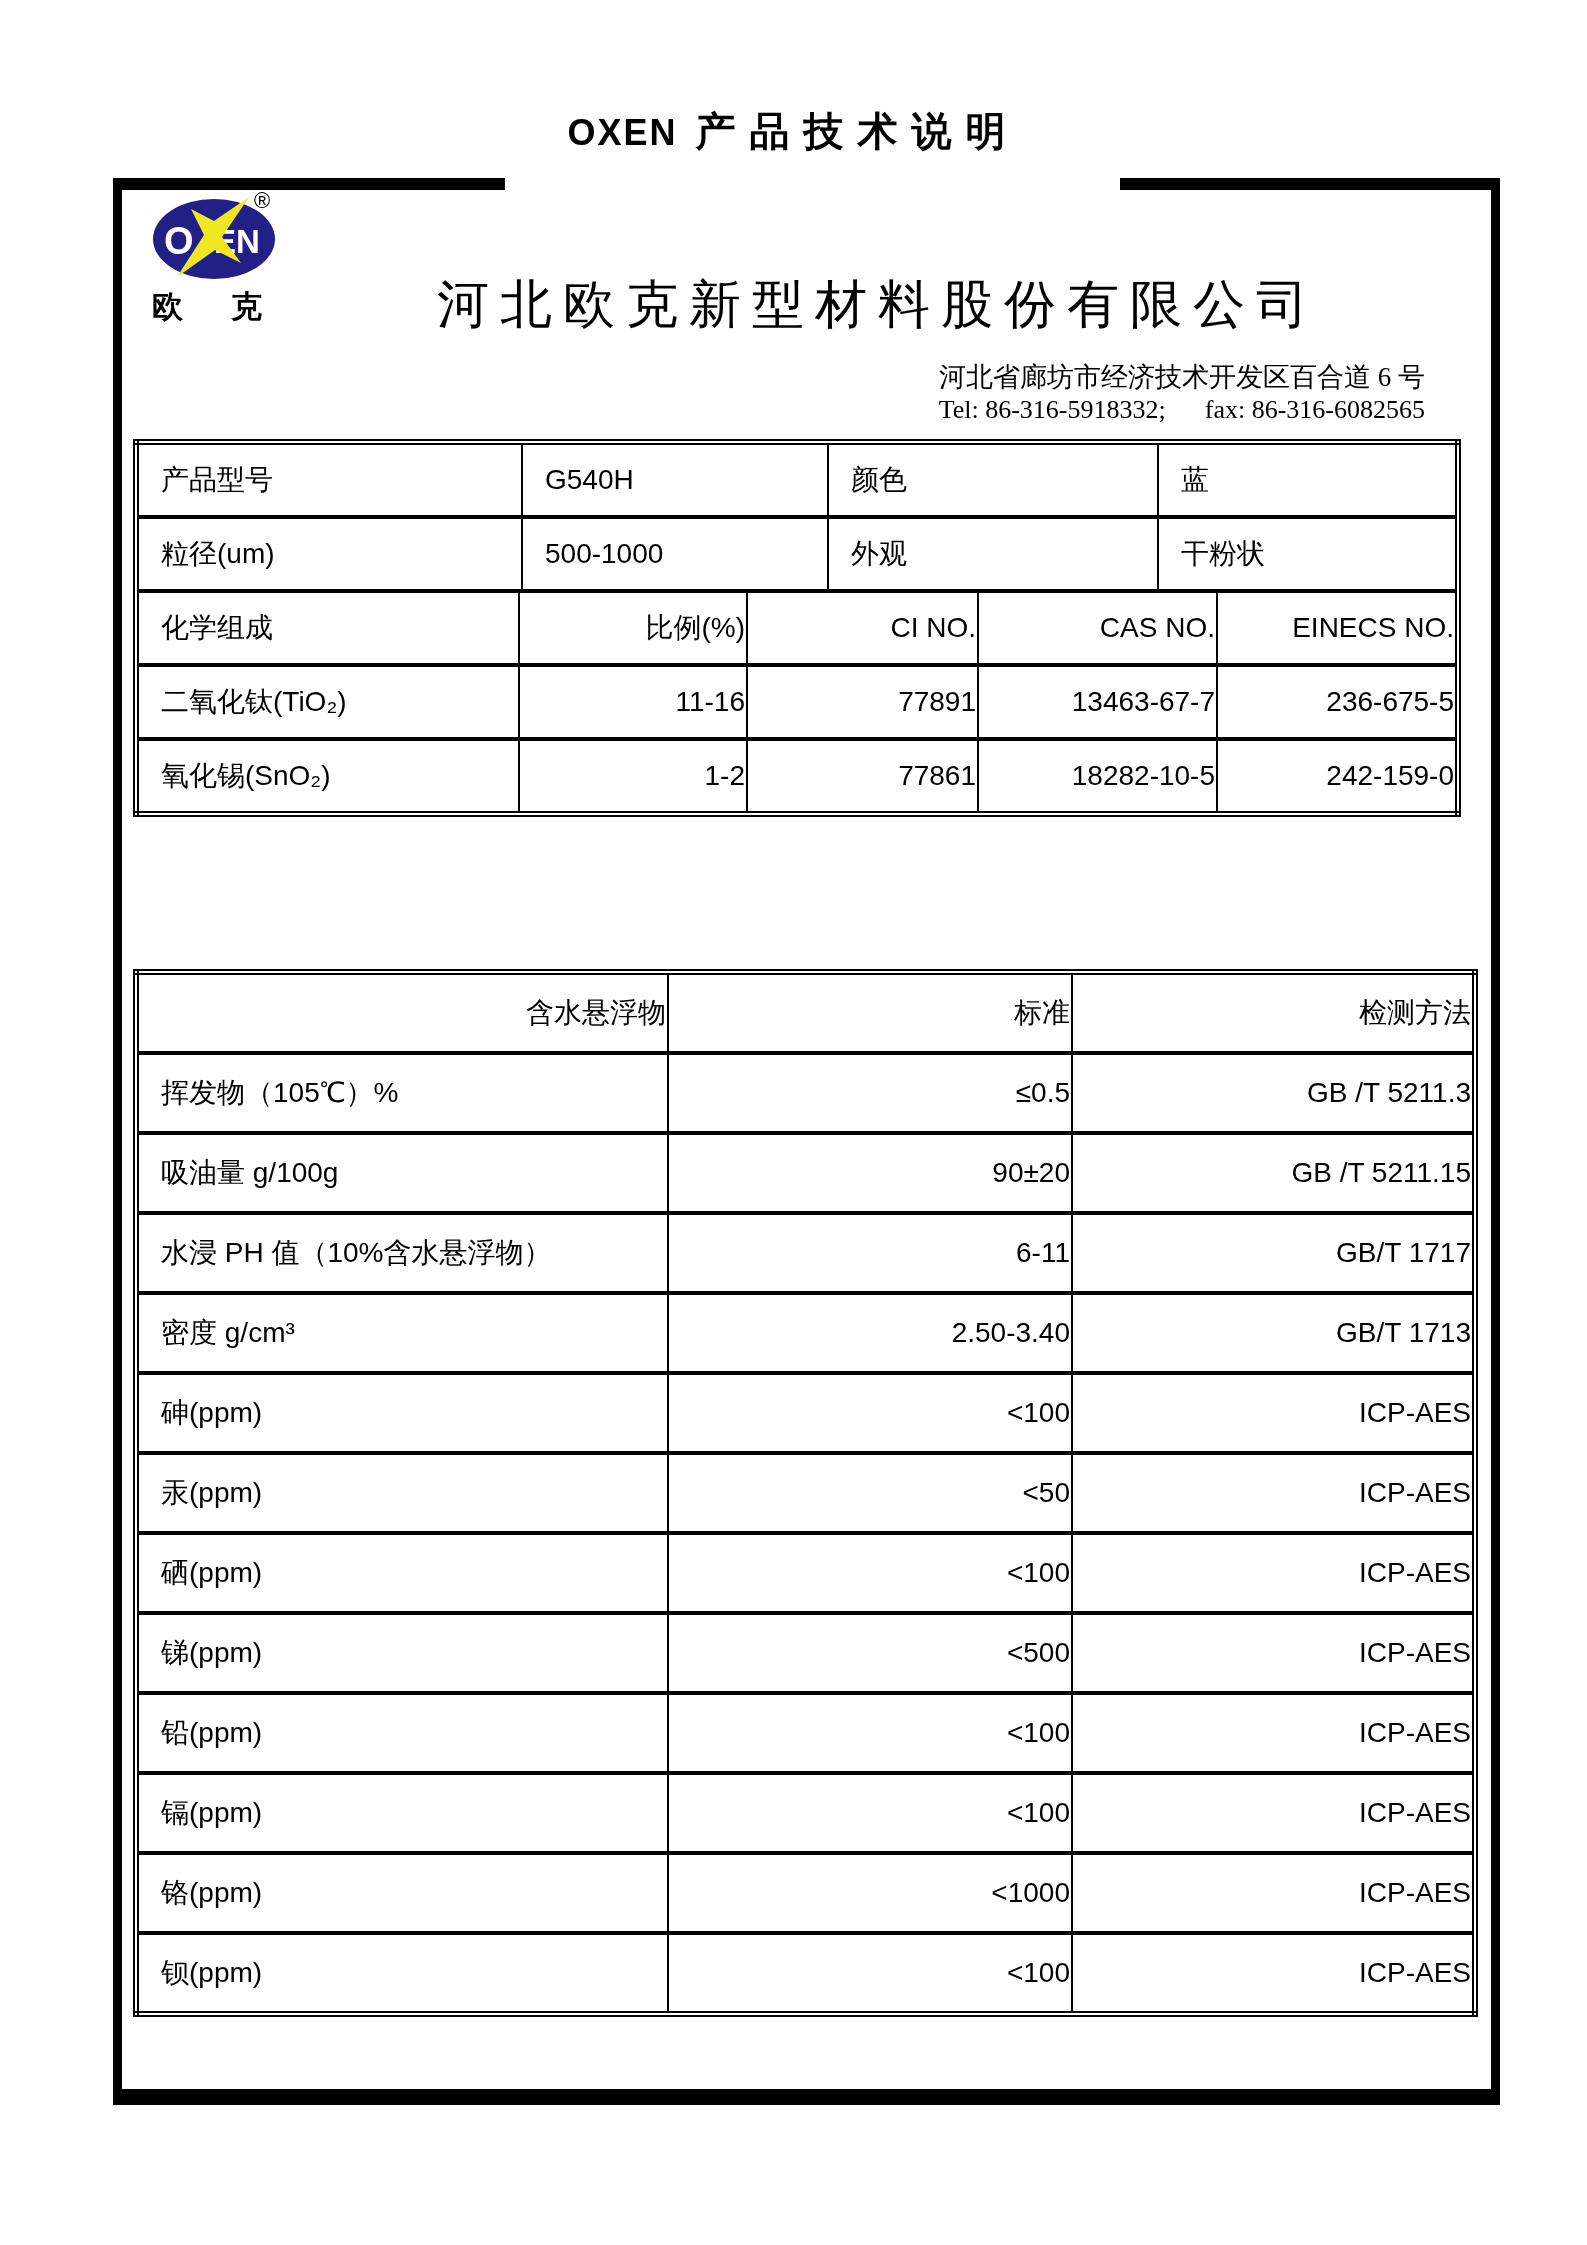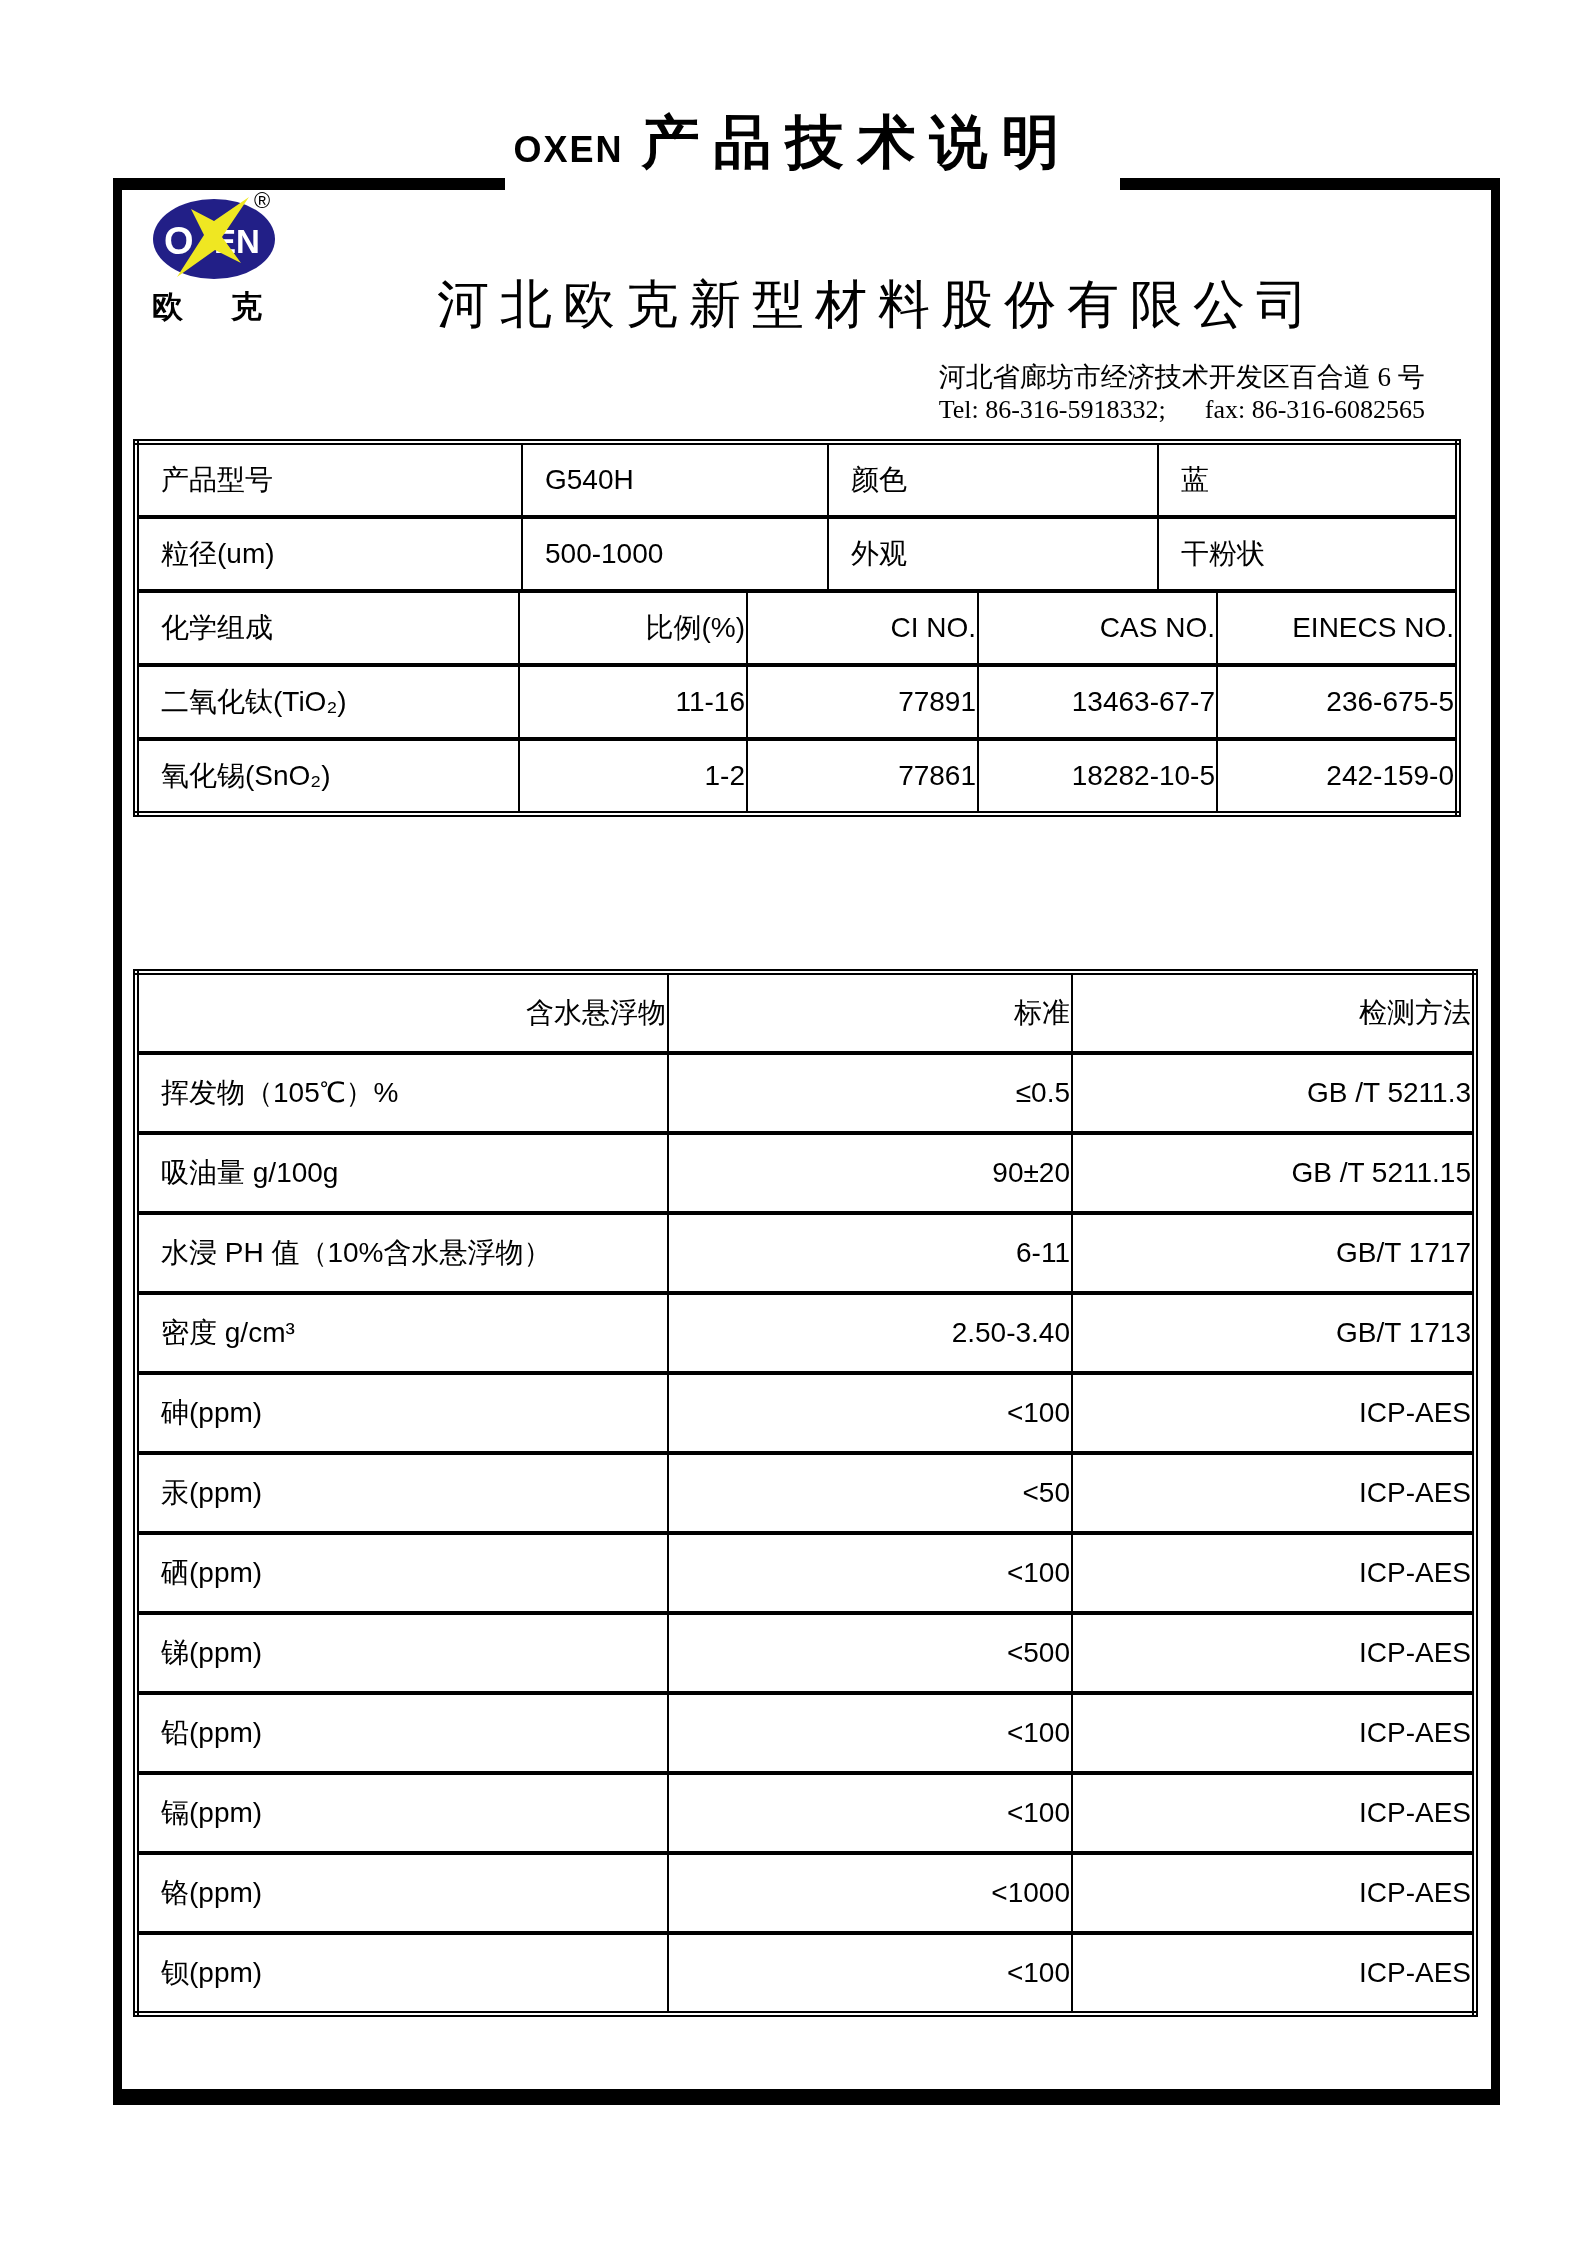--- a/index.html
+++ b/index.html
@@ -2,37 +2,37 @@
 <html><head>
 <meta charset="utf-8">
 <style>
   html,body{margin:0;padding:0;background:#ffffff;}
   .page{position:relative;width:1587px;height:2245px;background:#fff;overflow:hidden;
         font-family:"Liberation Sans",sans-serif;color:#000;}
 
   
   .doc-title{position:absolute;top:104px;left:0;width:100%;text-align:center;white-space:nowrap;}
   .doc-title .latin{font-size:36px;font-weight:800;letter-spacing:2px;font-family:"Liberation Sans",sans-serif;}
-  .doc-title .cjk{font-size:58px;font-weight:700;letter-spacing:14px;margin-left:18px;}
+  .doc-title .cjk{font-size:40px;font-weight:700;letter-spacing:14px;margin-left:18px;}
 
   
   .frame{position:absolute;left:113px;top:178px;width:1387px;height:1927px;box-sizing:border-box;
          border:9px solid #000;border-top-width:12px;border-bottom-width:16px;}
   .frame-gap{position:absolute;left:505px;top:175px;width:615px;height:20px;background:#fff;}
 
   
   .logo{position:absolute;left:152px;top:196px;width:124px;}
   .logo .reg{position:absolute;left:102px;top:-8px;font-size:22px;font-weight:400;}
   .logo-caption{display:flex;justify-content:space-between;width:110px;margin:2px 0 0 0;
                 font-size:31px;font-weight:700;}
 
   
   .company-name{position:absolute;left:437px;top:270px;font-size:52px;letter-spacing:11px;
                 font-family:"Liberation Serif",serif;white-space:nowrap;}
-  .addr-block{position:absolute;right:162px;top:360px;
+  .addr-block{position:absolute;right:162px;top:360px;text-align:right;
               font-family:"Liberation Serif",serif;}
   .addr-line{font-size:27px;line-height:34px;white-space:pre;}
   .tel-line{font-size:26px;line-height:32px;white-space:pre;}
 
   
   table.t{border-collapse:collapse;border:6px double #000;table-layout:fixed;margin-top:6px;}
   .t td{border:2px solid #000;border-top:4px solid #000;font-size:28px;overflow:hidden;
         white-space:nowrap;}
   .t1{position:absolute;left:133px;top:433px;width:1322px;}
   .t1 td{height:68px;}

